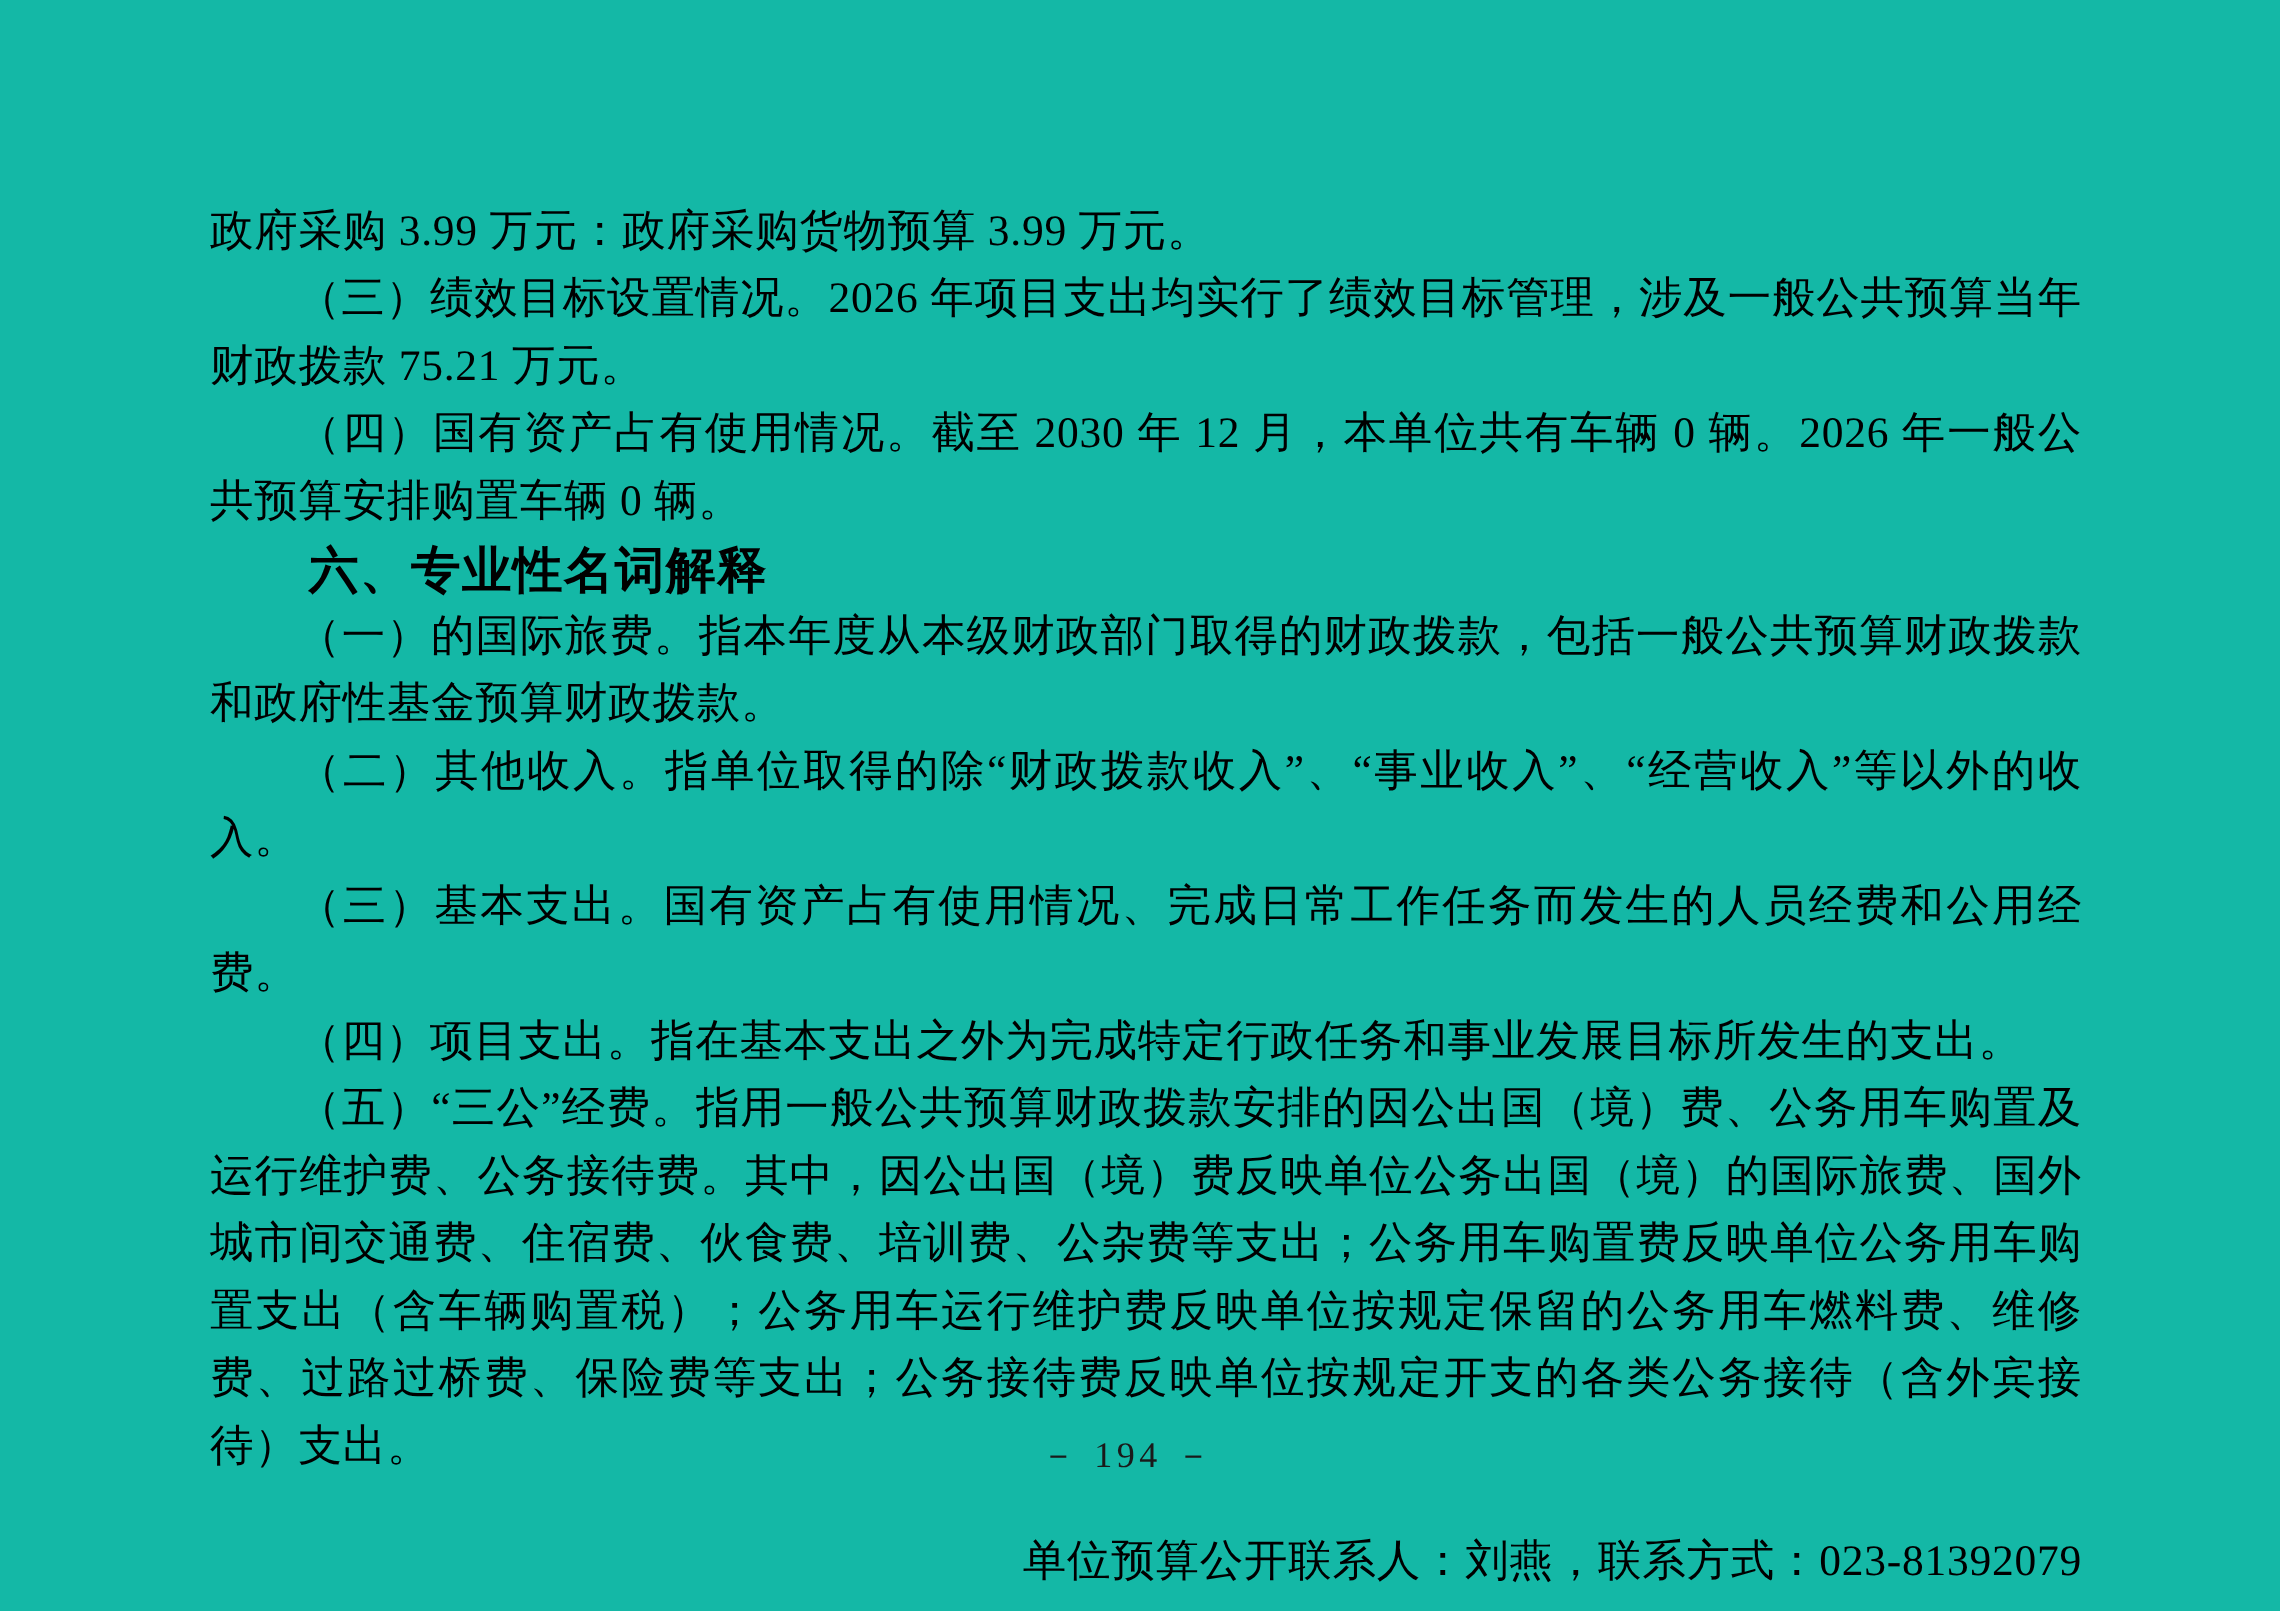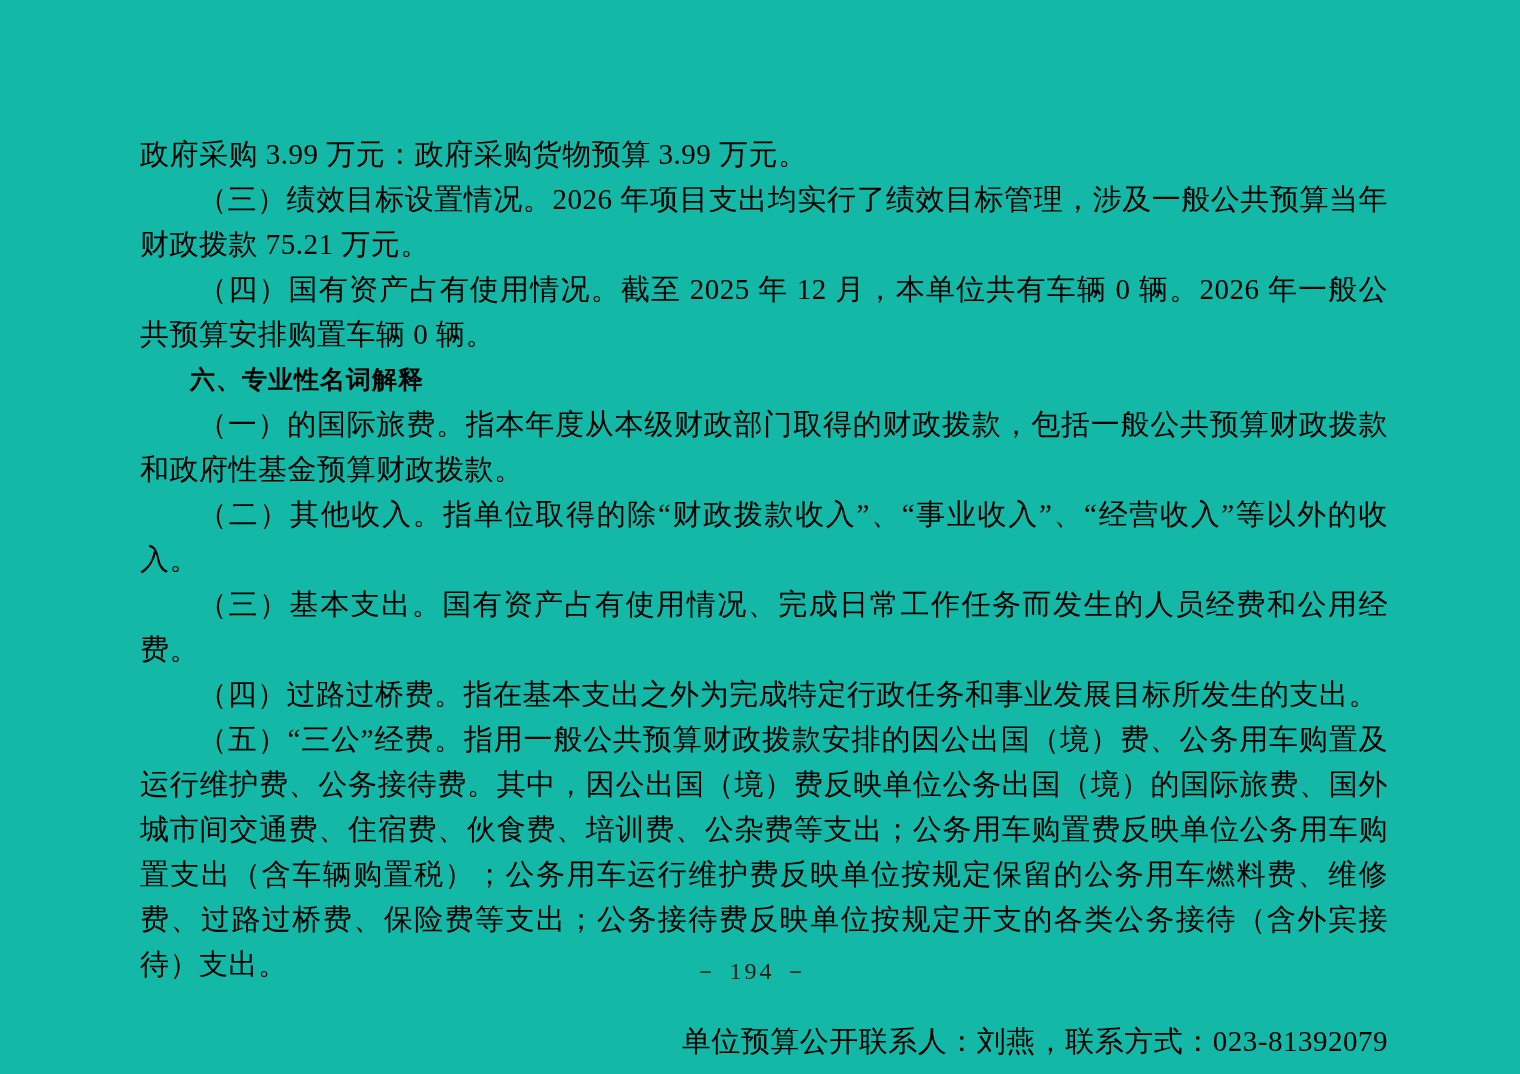--- a/index.html
+++ b/index.html
@@ -28,21 +28,21 @@
     line-height: 45px;
     text-align: justify;
     text-justify: inter-ideograph;
     letter-spacing: 0.5px;
   }
   .indent {
     text-indent: 2em;
   }
   .heading {
     margin: 0;
-    font-size: 25px;
+    font-size: 33px;
     line-height: 45px;
     font-weight: 700;
     font-family: "Liberation Sans", "DejaVu Sans", sans-serif;
     text-indent: 2em;
     letter-spacing: 1px;
   }
   .contact {
     margin-top: 32px;
     text-align: right;
   }
@@ -58,23 +58,23 @@
     color: #1a1a1a;
   }
 </style>
 </head>
 <body>
 
 <div class="page">
   <div class="content">
     <p class="para">政府采购 3.99 万元：政府采购货物预算 3.99 万元。</p>
     <p class="para indent">（三）绩效目标设置情况。2026 年项目支出均实行了绩效目标管理，涉及一般公共预算当年财政拨款 75.21 万元。</p>
-    <p class="para indent">（四）国有资产占有使用情况。截至 2025 年 12 月，本单位共有车辆 0 辆。2026 年一般公共预算安排购置车辆 0 辆。</p>
+    <p class="para indent">（四）国有资产占有使用情况。截至 2030 年 12 月，本单位共有车辆 0 辆。2026 年一般公共预算安排购置车辆 0 辆。</p>
     <h2 class="heading">六、专业性名词解释</h2>
     <p class="para indent">（一）的国际旅费。指本年度从本级财政部门取得的财政拨款，包括一般公共预算财政拨款和政府性基金预算财政拨款。</p>
     <p class="para indent">（二）其他收入。指单位取得的除“财政拨款收入”、“事业收入”、“经营收入”等以外的收入。</p>
     <p class="para indent">（三）基本支出。国有资产占有使用情况、完成日常工作任务而发生的人员经费和公用经费。</p>
-    <p class="para indent">（四）过路过桥费。指在基本支出之外为完成特定行政任务和事业发展目标所发生的支出。</p>
+    <p class="para indent">（四）项目支出。指在基本支出之外为完成特定行政任务和事业发展目标所发生的支出。</p>
     <p class="para indent">（五）“三公”经费。指用一般公共预算财政拨款安排的因公出国（境）费、公务用车购置及运行维护费、公务接待费。其中，因公出国（境）费反映单位公务出国（境）的国际旅费、国外城市间交通费、住宿费、伙食费、培训费、公杂费等支出；公务用车购置费反映单位公务用车购置支出（含车辆购置税）；公务用车运行维护费反映单位按规定保留的公务用车燃料费、维修费、过路过桥费、保险费等支出；公务接待费反映单位按规定开支的各类公务接待（含外宾接待）支出。</p>
     <p class="para indent contact">单位预算公开联系人：刘燕，联系方式：023-81392079</p>
   </div>
   <div class="page-number">－ 194 －</div>
 </div>
 
 </body></html>

